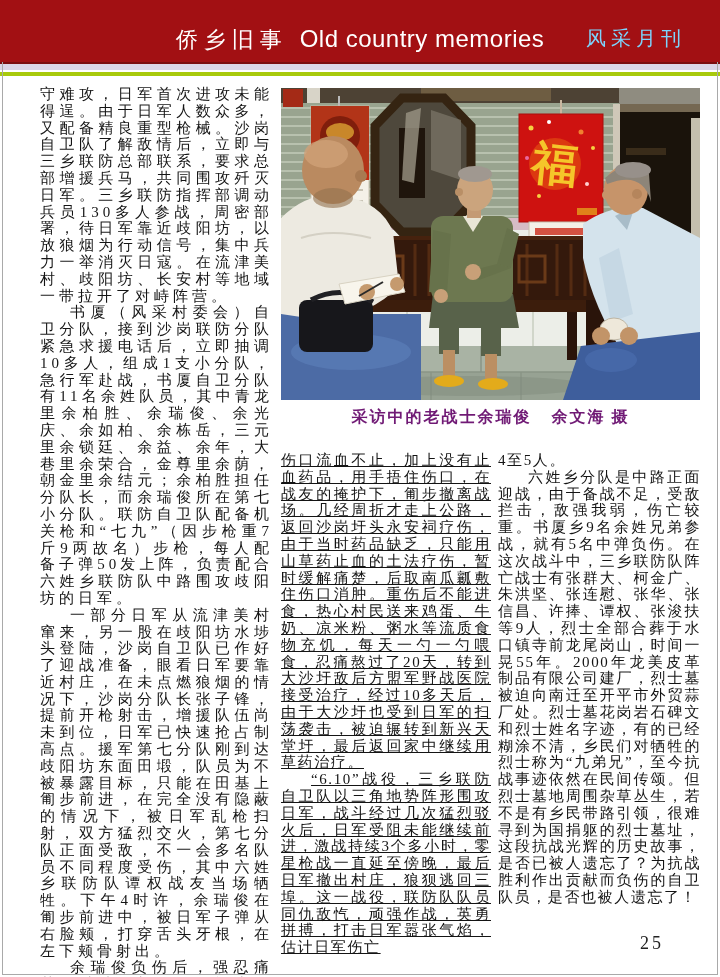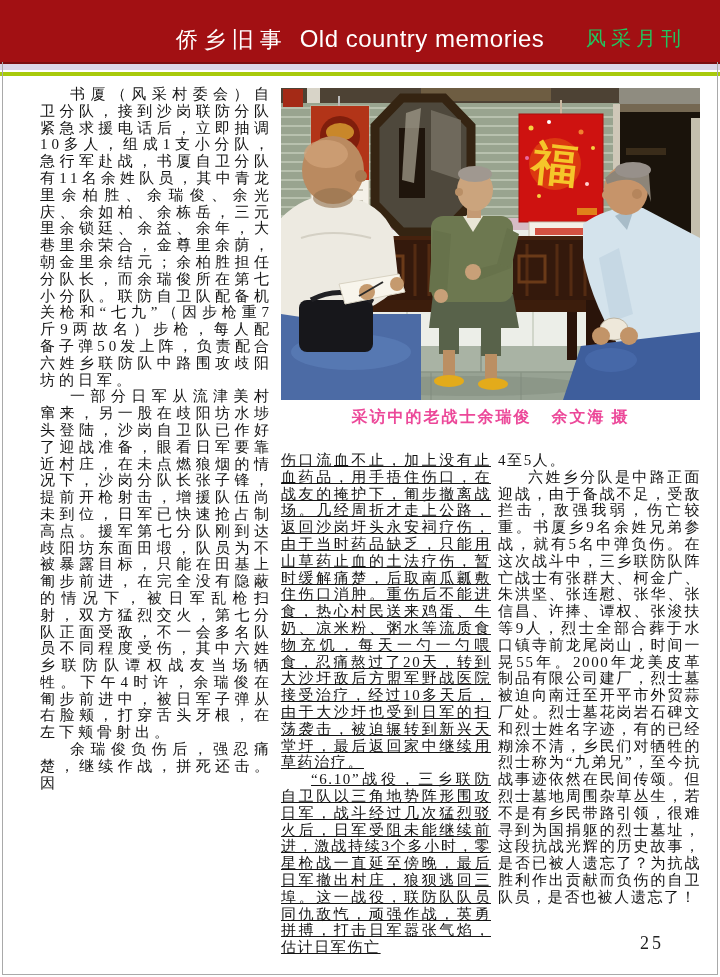--- a/index.html
+++ b/index.html
@@ -4,35 +4,35 @@
 <style>
   html,body{margin:0;padding:0;background:#ffffff;}
   .page{position:relative;width:720px;height:977px;background:#ffffff;overflow:hidden;
         font-family:"Liberation Serif","DejaVu Serif",serif;}
   .frame{position:absolute;left:2px;right:2px;top:62px;bottom:2px;
          border:1px solid #a9a9a9;border-top:none;pointer-events:none;}
   .masthead{position:absolute;top:0;left:0;width:100%;height:62px;background:#a21013;}
   .masthead-center{position:absolute;bottom:7px;left:0;width:100%;text-align:center;color:#ffffff;white-space:nowrap;}
   .t-cn{font-size:22px;letter-spacing:6px;vertical-align:baseline;}
   .t-en{font-size:24px;font-family:"Liberation Sans","DejaVu Sans",sans-serif;letter-spacing:.5px;margin-left:8px;}
-  .masthead-right{position:absolute;bottom:10px;right:34px;color:#22c55e;font-size:20px;letter-spacing:5px;white-space:nowrap;}
+  .masthead-right{position:absolute;bottom:10px;right:34px;color:#7dd3fc;font-size:20px;letter-spacing:5px;white-space:nowrap;}
   .rule-darkred{position:absolute;top:62px;height:2px;width:100%;background:#7c0d0f;}
   .rule-lavender{position:absolute;top:64px;height:6px;width:100%;background:#dcd6e6;}
   .rule-white{position:absolute;top:70px;height:2px;width:100%;background:#ffffff;}
   .rule-green{position:absolute;top:72px;height:4px;width:100%;background:#a8ca0c;}
   .col{position:absolute;color:#141414;text-align:justify;word-break:break-all;
        line-height:16.8px;font-size:15px;}
   .col p{margin:0;text-indent:2em;}
   .col p.cont{text-indent:0;}
   .col-left{left:40px;top:86px;width:233px;letter-spacing:4px;}
   .col-mid{left:281px;top:452px;width:210px;letter-spacing:1.6px;text-decoration:underline;}
   .col-right{left:498px;top:452px;width:203px;letter-spacing:1.6px;}
   .photo{position:absolute;left:281px;top:88px;width:419px;height:312px;}
   .caption{position:absolute;left:281px;top:407px;width:419px;text-align:center;
-           color:#ec4899;font-weight:bold;font-size:16px;letter-spacing:2px;white-space:nowrap;}
+           color:#701a75;font-weight:bold;font-size:16px;letter-spacing:2px;white-space:nowrap;}
   .caption .credit{margin-left:20px;}
   .pagenum{position:absolute;left:640px;top:933px;font-size:18px;letter-spacing:3px;color:#222222;}
 </style>
 </head>
 <body>
 
 <div class="page">
 
   <div class="masthead">
     <div class="masthead-center">
@@ -41,20 +41,21 @@
     </div>
     <div class="masthead-right">风采月刊</div>
   </div>
   <div class="rule-darkred"></div>
   <div class="rule-lavender"></div>
   <div class="rule-white"></div>
   <div class="rule-green"></div>
   <div class="frame"></div>
 
   <div class="col col-left">
+    <p class="cont">守难攻，日军首次进攻未能得逞。由于日军人数众多，又配备精良重型枪械。沙岗自卫队了解敌情后，立即与三乡联防总部联系，要求总部增援兵马，共同围攻歼灭日军。三乡联防指挥部调动兵员130多人参战，周密部署，待日军靠近歧阳坊，以放狼烟为行动信号，集中兵力一举消灭日寇。在流津美村、歧阳坊、长安村等地域一带拉开了对峙阵营。</p>
     <p>书厦（风采村委会）自卫分队，接到沙岗联防分队紧急求援电话后，立即抽调10多人，组成1支小分队，急行军赴战，书厦自卫分队有11名余姓队员，其中青龙里余柏胜、余瑞俊、余光庆、余如柏、余栋岳，三元里余锁廷、余益、余年，大巷里余荣合，金尊里余荫，朝金里余结元；余柏胜担任分队长，而余瑞俊所在第七小分队。联防自卫队配备机关枪和“七九”（因步枪重7斤9两故名）步枪，每人配备子弹50发上阵，负责配合六姓乡联防队中路围攻歧阳坊的日军。</p>
     <p>一部分日军从流津美村窜来，另一股在歧阳坊水埗头登陆，沙岗自卫队已作好了迎战准备，眼看日军要靠近村庄，在未点燃狼烟的情况下，沙岗分队长张子锋，提前开枪射击，增援队伍尚未到位，日军已快速抢占制高点。援军第七分队刚到达歧阳坊东面田塅，队员为不被暴露目标，只能在田基上匍步前进，在完全没有隐蔽的情况下，被日军乱枪扫射，双方猛烈交火，第七分队正面受敌，不一会多名队员不同程度受伤，其中六姓乡联防队谭权战友当场牺牲。下午4时许，余瑞俊在匍步前进中，被日军子弹从右脸颊，打穿舌头牙根，在左下颊骨射出。</p>
     <p>余瑞俊负伤后，强忍痛楚，继续作战，拼死还击。因</p>
   </div>
 
   <svg class="photo" viewBox="0 0 419 312" role="img">
 
     <rect x="0" y="0" width="419" height="142" fill="#99a48f"></rect>
     <g stroke="#c3cbb8" stroke-width="1.5">
       <line x1="0" y1="20" x2="340" y2="20"></line>

